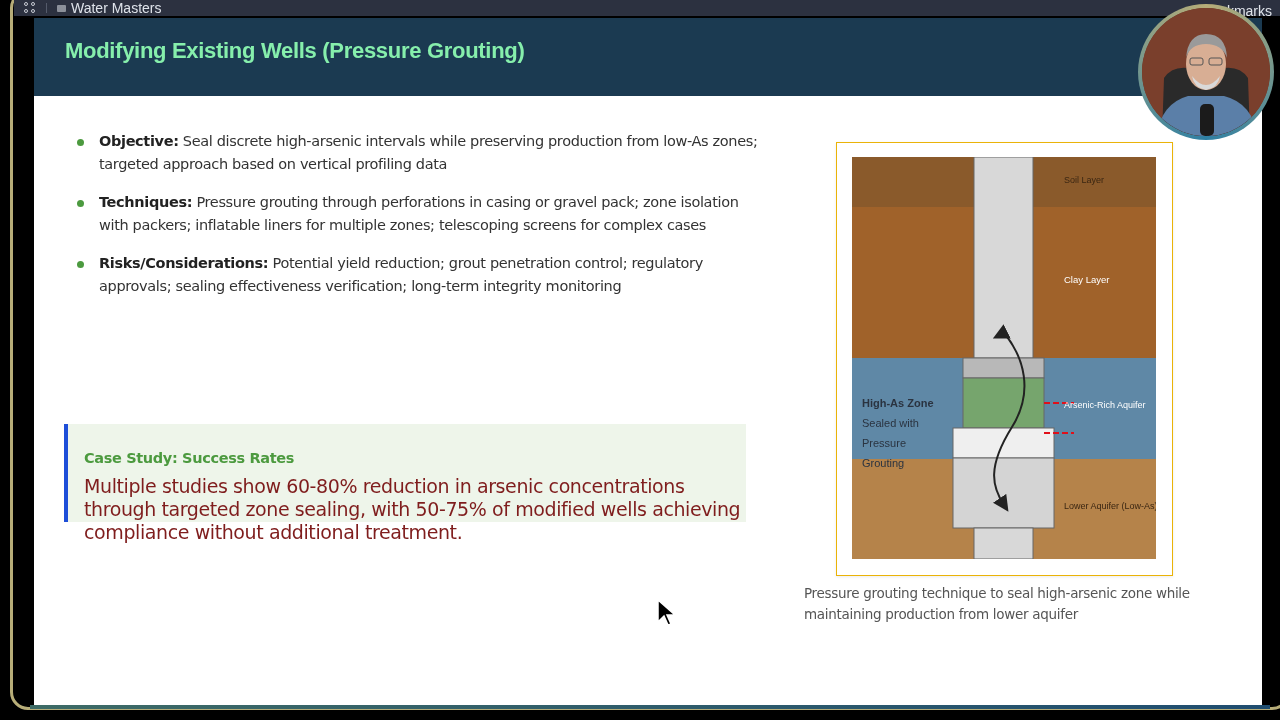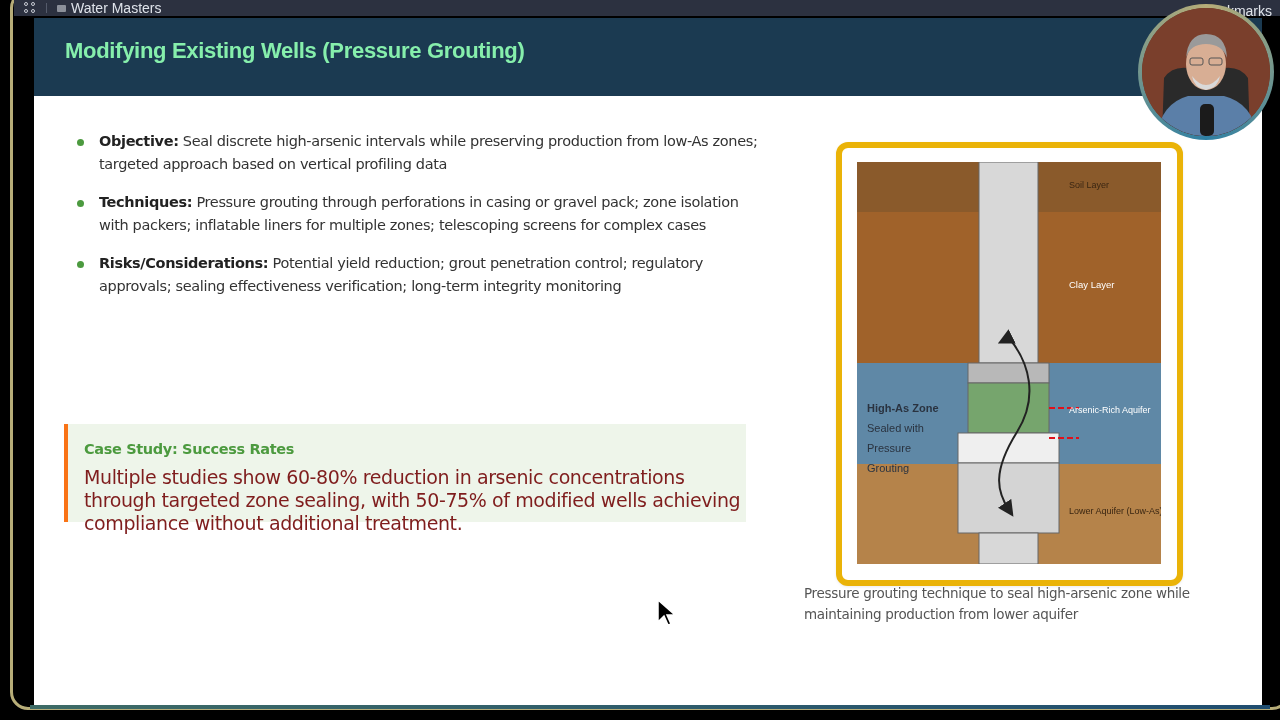--- a/index.html
+++ b/index.html
@@ -12,24 +12,24 @@
   .browserbar .sep { width:1px; height:10px; background:#555b6b; margin:0 10px; }
   .browserbar .folder { width:9px; height:7px; background:#8c909a; border-radius:1px; margin-right:5px; }
   .browserbar .bookmarks { position:absolute; right:8px; top:3px; }
   .slide { position:absolute; left:34px; top:18px; width:1228px; height:687px; background:#fff; }
   .header { position:absolute; left:0; top:0; width:1228px; height:78px; background:#1b3a51; }
   .title { position:absolute; left:31px; top:20px; color:#86efac; font-size:22px; font-weight:bold; font-family:Liberation Sans, sans-serif; letter-spacing:-0.3px; }
   .bullets { position:absolute; left:30px; top:100px; width:690px; list-style:none; margin:12px; padding:0; }
   .bullets li { position:relative; padding-left:23px; font-size:14.5px; line-height:23px; color:#333; margin-bottom:15px; font-family:"DejaVu Sans", sans-serif; letter-spacing:-0.35px; }
   .bullets li .dot { position:absolute; left:1px; top:9px; width:7px; height:7px; border-radius:50%; background:#4c9a3f; }
   .bullets li b { color:#222; }
-  .case { position:absolute; left:30px; top:406px; width:682px; height:98px; background:#eef5ea; border-left:4px solid #f97316; box-sizing:border-box; padding:17px 0 0 16px; font-family:"DejaVu Sans", sans-serif; }
+  .case { position:absolute; left:30px; top:406px; width:682px; height:98px; background:#eef5ea; border-left:4px solid #1d4ed8; box-sizing:border-box; padding:26px 0 0 16px; font-family:"DejaVu Sans", sans-serif; }
   .case .ctitle { color:#4c9a3f; font-size:14.5px; font-weight:bold; letter-spacing:-0.35px; margin-bottom:9px; }
   .case .ctext { color:#7f1d1d; font-size:19px; line-height:23px; letter-spacing:-0.4px; }
-  .figure { position:absolute; left:802px; top:124px; width:335px; height:432px; background:#fff; border:6px solid #eab308; border-radius:12px; box-shadow:0 1px 3px rgba(0,0,0,0.08); }
+  .figure { position:absolute; left:802px; top:124px; width:335px; height:432px; background:#fff; border:1px solid #eab308; border-radius:0; box-shadow:0 1px 3px rgba(0,0,0,0.08); }
   .figure svg { position:absolute; left:15px; top:14px; }
   .caption { position:absolute; left:770px; top:565px; width:400px; color:#555; font-size:13.5px; line-height:21px; font-family:"DejaVu Sans", sans-serif; letter-spacing:-0.3px; }
   .footer { position:absolute; left:0; top:650px; width:1228px; height:37px; background:#f3f3f3; border-top:1px solid #ebebeb; }
   .footer span { position:absolute; right:31px; top:10px; color:#555; font-size:12.5px; font-family:"DejaVu Sans", sans-serif; letter-spacing:-0.3px; }
   .webcam { position:absolute; left:1138px; top:4px; width:136px; height:136px; border-radius:50%; background:conic-gradient(#b7ad78, #2e7fa3, #b7ad78); padding:4px; box-sizing:border-box; }
   .webcam .inner { width:100%; height:100%; border-radius:50%; overflow:hidden; position:relative; background:#6b3a2a; }
   .cursor { position:absolute; left:656px; top:598px; }
 </style>
 </head>
 <body>

